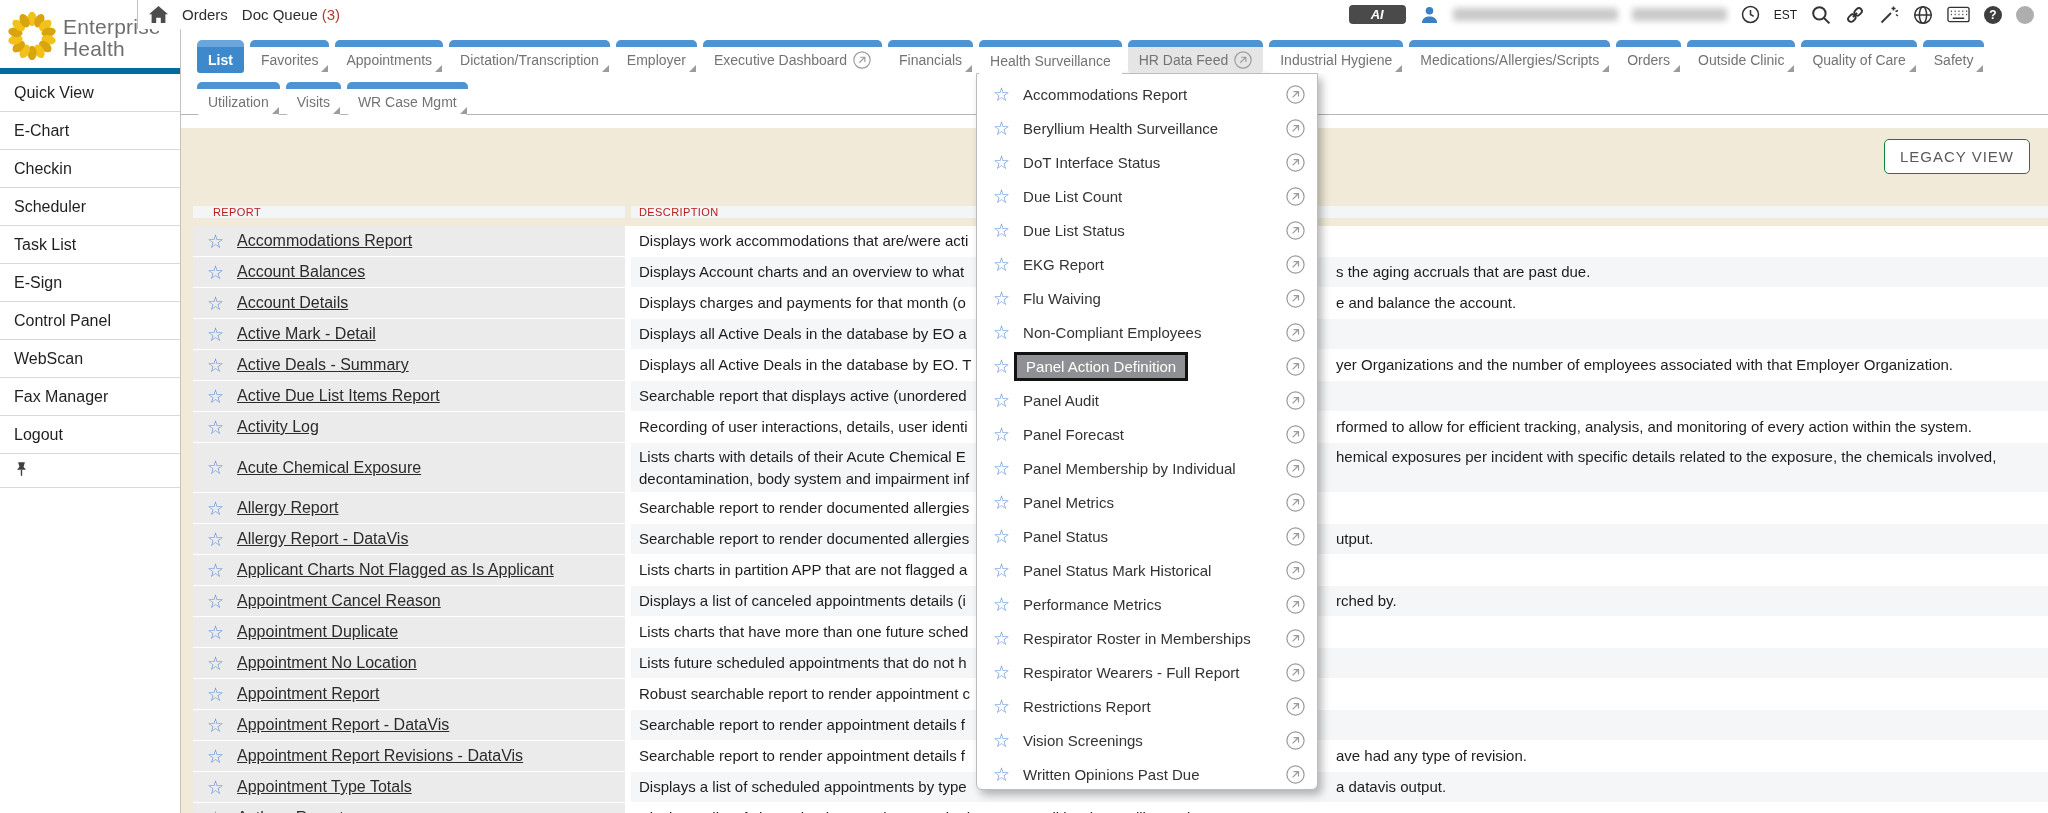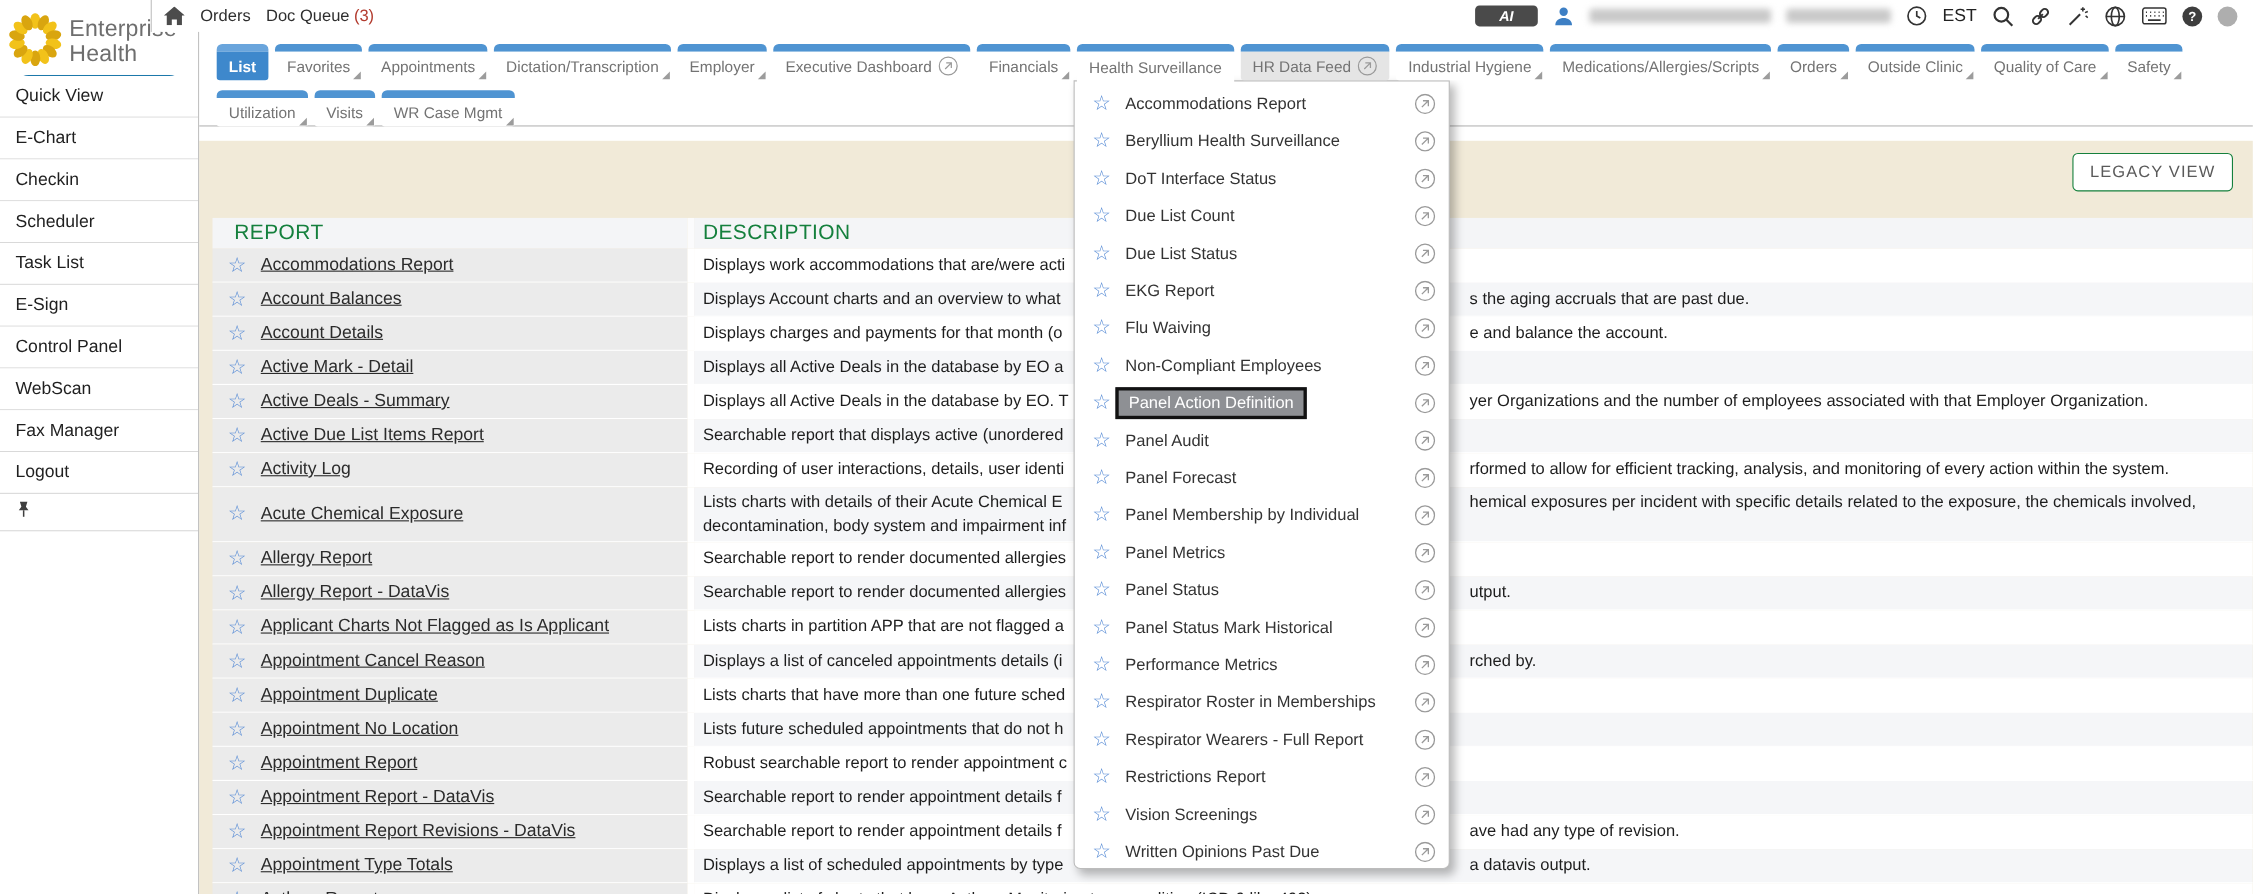--- a/index.html
+++ b/index.html
@@ -4,41 +4,41 @@
 <style>
   * { margin:0; padding:0; box-sizing:border-box; }
   html,body { width:2048px; height:813px; overflow:hidden; background:#fff;
     font-family:"Liberation Sans","DejaVu Sans",sans-serif; }
 
   
   .sidebar { position:absolute; left:0; top:0; width:181px; height:813px;
     background:#fff; border-right:1px solid #c2c2c2; z-index:70; }
   .logo { height:68px; padding:8px 0 0 8px; display:flex; align-items:center; gap:7px; }
   .logo-text { color:#6e6e6e; font-size:21px; line-height:22px; letter-spacing:.2px; }
-  .side-nav { border-top:1px solid #0369a1;border-radius:29px; }
+  .side-nav { border-top:6px solid #0369a1; }
   .side-item { height:38px; line-height:38px; padding-left:14px; font-size:16px;
     color:#1f1f1f; border-bottom:1px solid #d9d9d9; cursor:pointer; background:#fff; }
   .pin-row { height:34px; display:flex; align-items:center; padding-left:13px;
     border-bottom:1px solid #d9d9d9; }
 
   
   .topbar { position:absolute; left:137px; right:0; top:0; height:29px; background:#fff;
     border-left:1px solid #c0c0c0; z-index:80; display:flex; align-items:center;
     padding:0 14px 0 11px; gap:14px; font-size:15px; color:#2e2e2e; }
   .topbar .spacer { flex:1; }
   .tb-link { cursor:pointer; }
   .doc-count { color:#b23b2e; margin-left:4px; }
   .ai-badge { background:#4a4a4a; color:#fff; font-weight:bold; font-size:13px;
     border-radius:4px; padding:2px 22px; line-height:15px;font-style:italic; }
   .blurline { height:13px; background:#c9c9c9; border-radius:3px; filter:blur(3px); }
   .tb-ico { display:inline-flex; align-items:center; }
   .help-circle { width:18px; height:18px; border-radius:50%; background:#3e3e3e; color:#fff;
     font-size:12px; font-weight:bold; display:flex; align-items:center; justify-content:center; }
   .presence-dot { width:18px; height:18px; border-radius:50%; background:#aeaeae; }
-  .est { font-size:16px; color:#222; }
+  .est { font-size:12px; color:#222; }
 
   
   .tabstrip { position:absolute; left:184px; right:0; top:29px; height:86px; z-index:60;
     padding:11px 6px 0 13px; display:flex; flex-wrap:wrap; column-gap:6px; row-gap:7px;
     align-content:flex-start; }
   .tabs-border { position:absolute; left:181px; right:0; top:114px; height:1px;
     background:#b5b5b5; z-index:20; }
   .tab { display:flex; flex-direction:column; position:relative; z-index:61; cursor:pointer; }
   .tab-top { height:7px; background:#4f94d2; border-radius:5px 5px 0 0; }
   .tab-label { height:26px; line-height:26px; background:#fff; color:#737373; font-size:14px;
@@ -53,21 +53,21 @@
   .ext-circle { width:18px; height:18px; flex:0 0 18px; }
 
   
   .main { position:absolute; left:181px; right:0; top:115px; bottom:0; background:#fff; z-index:10; }
   .beige { position:absolute; left:0; right:0; top:13px; bottom:0; background:#f1ead8; }
   .legacy-btn { position:absolute; top:11px; right:18px; background:#fff;
     border:1px solid #15803d; border-radius:5px; padding:8px 15px; font-size:15px;
     color:#5a5a5a; letter-spacing:1px; cursor:pointer; }
 
   .report-table { position:absolute; left:12px; right:0; top:70px; bottom:0; overflow:hidden; }
-  .t-head { display:flex; height:28px; font-size:19px; color:#15803d; letter-spacing:.4px; }
+  .t-head { display:flex; height:28px; font-size:11px; color:#b91c1c; letter-spacing:.4px;align-items:center; }
   .t-head .hc-report { width:432px; background:#f4f5f7; display:flex; align-items:center; padding-left:20px; }
   .t-head .hc-gap { width:6px; background:#fbfbfc; }
   .t-head .hc-desc { flex:1; background:#f4f5f7; display:flex; align-items:center; padding-left:8px; }
   .t-row { display:flex; height:31px; }
   .t-row.tall { height:50px; }
   .cell-report { width:432px; background:#ebebeb; border-bottom:1px solid #fff;
     display:flex; align-items:center; padding-left:14px; gap:13px; }
   .cell-gap { width:6px; background:#fff; }
   .cell-desc { flex:1; border-bottom:1px solid #fff; position:relative; font-size:15px;
     color:#1d1d1d; display:flex; flex-direction:column; justify-content:center; padding-left:8px; }

